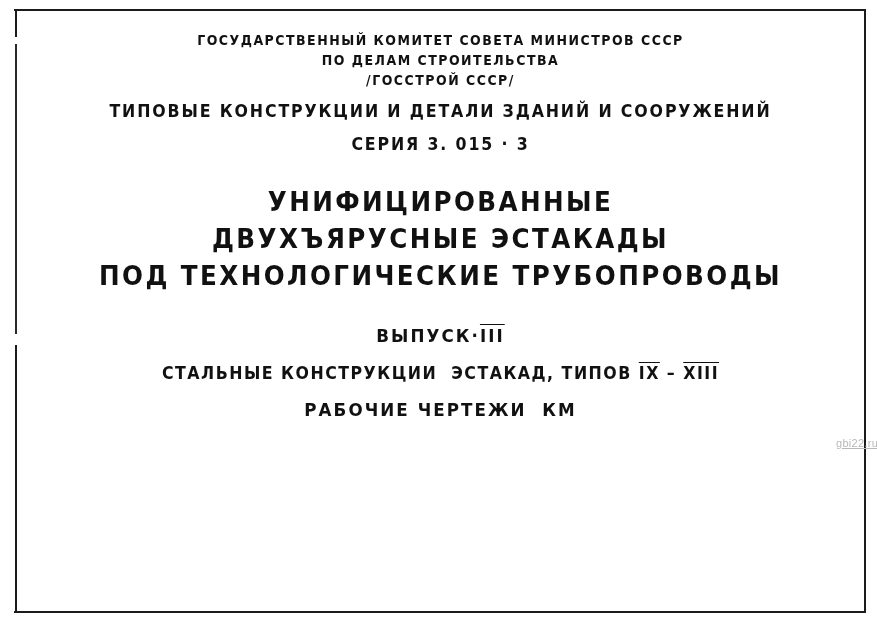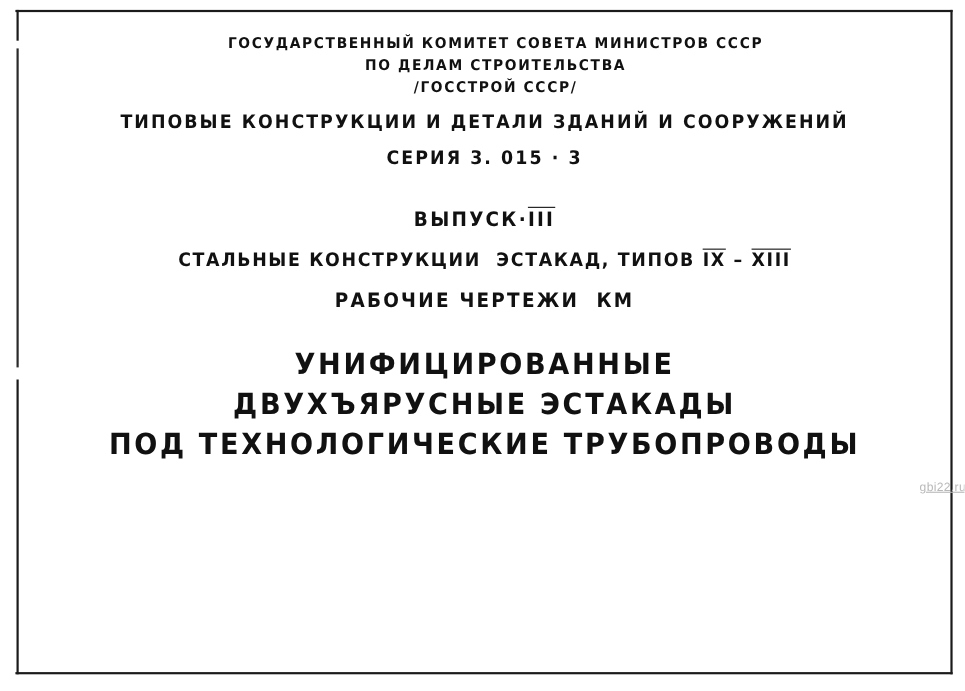--- a/index.html
+++ b/index.html
@@ -84,21 +84,21 @@
     font-family: "DejaVu Sans", sans-serif;
     font-weight: 700;
     letter-spacing: 1.2px;
     white-space: pre;
     line-height: 1.12;
     transform: scaleX(0.93);
     transform-origin: center;
   }
 
   
-  .header-block { margin-top: 22px; padding-left: 10px; }
+  .header-block { margin-top: 22px; }
   .header-block .line { font-size: 13.5px; letter-spacing: 1.6px; }
   .header-block .line + .line { margin-top: 5px; }
 
   
   .series-block { margin-top: 14px; }
   .series-block .line { font-size: 17px; letter-spacing: 2px; }
   .series-block .line + .line { margin-top: 14px; }
 
   
   .title-block { margin-top: 33px; }
@@ -147,29 +147,29 @@
       <div class="line">ГОСУДАРСТВЕННЫЙ КОМИТЕТ СОВЕТА МИНИСТРОВ СССР</div>
       <div class="line">ПО ДЕЛАМ СТРОИТЕЛЬСТВА</div>
       <div class="line">/ГОССТРОЙ СССР/</div>
     </div>
 
     <div class="block series-block">
       <div class="line">ТИПОВЫЕ КОНСТРУКЦИИ И ДЕТАЛИ ЗДАНИЙ И СООРУЖЕНИЙ</div>
       <div class="line">СЕРИЯ 3. 015 · 3</div>
     </div>
 
+    <div class="block title-block">
+      <div class="line">УНИФИЦИРОВАННЫЕ</div>
+      <div class="line">ДВУХЪЯРУСНЫЕ ЭСТАКАДЫ</div>
+      <div class="line">ПОД ТЕХНОЛОГИЧЕСКИЕ ТРУБОПРОВОДЫ</div>
+    </div>
+
     <div class="block issue-block">
       <div class="line"><span>ВЫПУСК·</span><span class="ovl">III</span></div>
       <div class="line sub"><span>СТАЛЬНЫЕ КОНСТРУКЦИИ  ЭСТАКАД, ТИПОВ </span><span class="ovl">IX</span><span> – </span><span class="ovl">XIII</span></div>
       <div class="line">РАБОЧИЕ ЧЕРТЕЖИ  КМ</div>
-    </div>
-
-    <div class="block title-block">
-      <div class="line">УНИФИЦИРОВАННЫЕ</div>
-      <div class="line">ДВУХЪЯРУСНЫЕ ЭСТАКАДЫ</div>
-      <div class="line">ПОД ТЕХНОЛОГИЧЕСКИЕ ТРУБОПРОВОДЫ</div>
     </div>
 
   </div>
 
   <div class="watermark">gbi22.ru</div>
 
 </div>
 
 </body></html>

